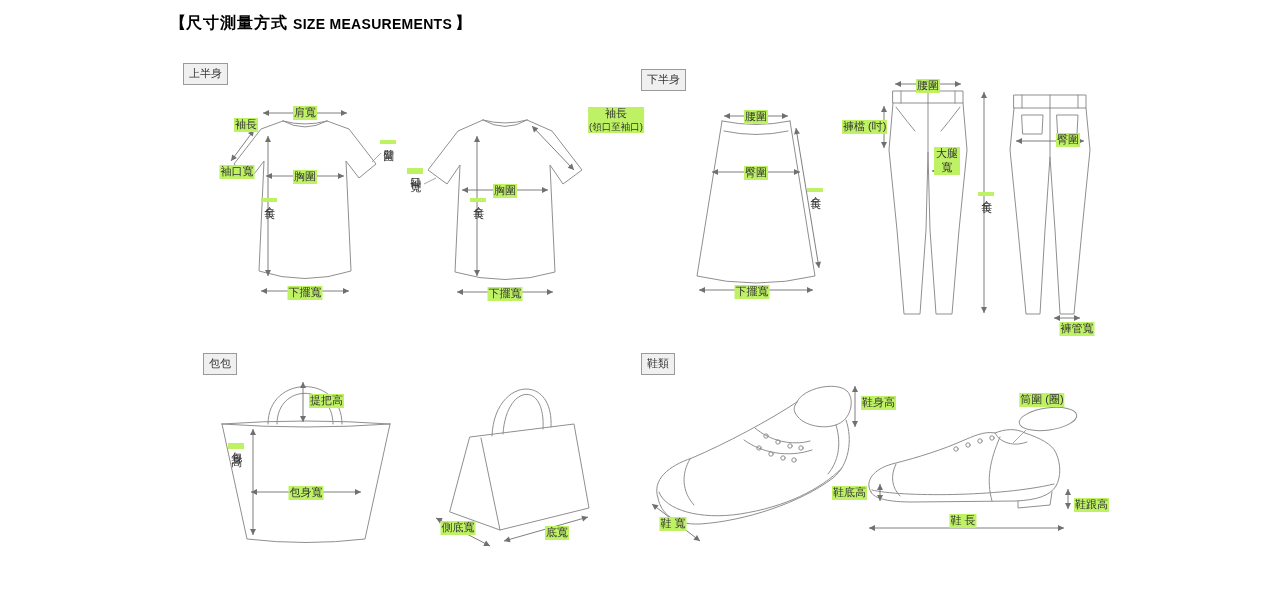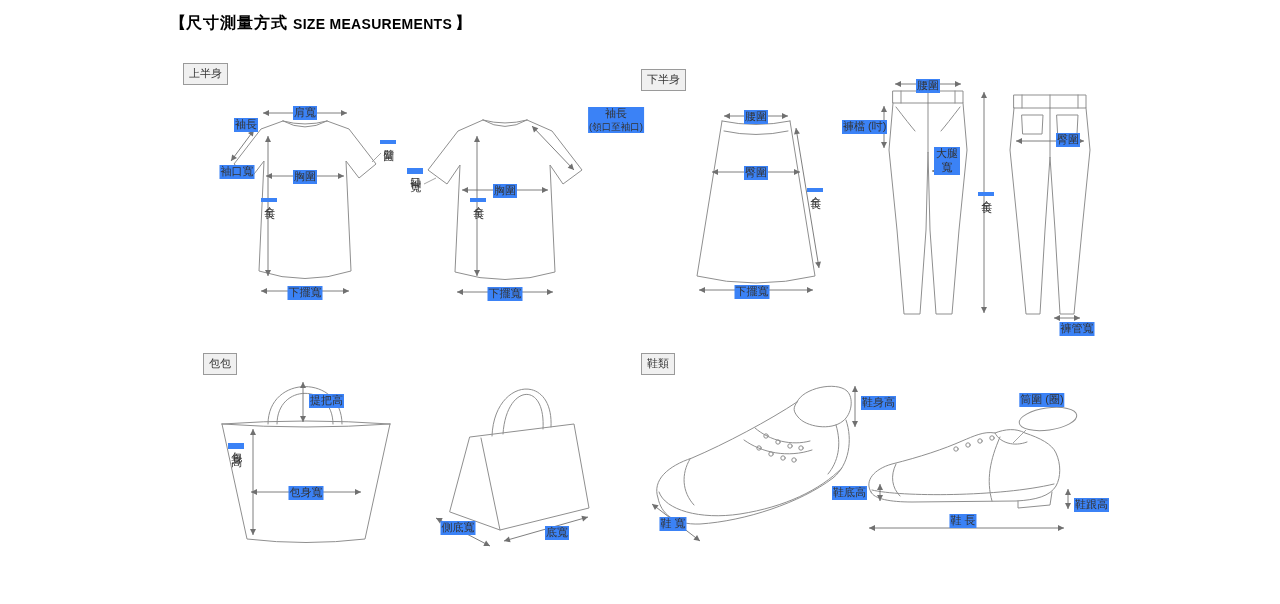--- a/index.html
+++ b/index.html
@@ -6,21 +6,21 @@
   html,body { width:1280px; height:604px; }
   body { font-family:"Liberation Sans","DejaVu Sans",sans-serif; background:#fff; }
   #canvas { position:relative; width:1280px; height:604px; background:#fff; overflow:hidden; }
   #art { position:absolute; left:0; top:0; z-index:1; }
   .page-title { position:absolute; left:170px; top:13px; display:flex; align-items:flex-end; color:#000; font-weight:bold; z-index:3; }
   .page-title .br { font-size:16px; }
   .page-title .cjk { font-size:16px; letter-spacing:1px; }
   .page-title .latin { font-size:14px; margin:0 3px 2px 5px; letter-spacing:0.3px;text-align:center; }
   .sec { position:absolute; border:1px solid #9a9a9a; background:#f0f0f0; font-size:11px; color:#333;
          padding:2px 5px 3px; z-index:3; }
-  .lbl { position:absolute; font-size:11px; color:#333; background:#3b82f6; line-height:1.25;
+  .lbl { position:absolute; font-size:11px; color:#333; background:#bef264; line-height:1.25;
          white-space:nowrap; z-index:2; padding:0 1px; }
   .c { transform:translateX(-50%); text-align:center; }
   .v { writing-mode:vertical-rl; text-orientation:upright; letter-spacing:2px; }
   .w2 { white-space:normal; width:26px; text-align:center; }
   .two { text-align:center; }
   .two .note { font-size:9.5px; display:block; }
   svg path, svg line, svg ellipse, svg circle, svg rect { vector-effect:none; }
   .draw { fill:none; stroke:#8f8f8f; stroke-width:1; stroke-linecap:round; stroke-linejoin:round; }
   .dim  { stroke:#707070; stroke-width:0.9; fill:none; }
   .lead { stroke:#8f8f8f; stroke-width:0.8; fill:none; }

